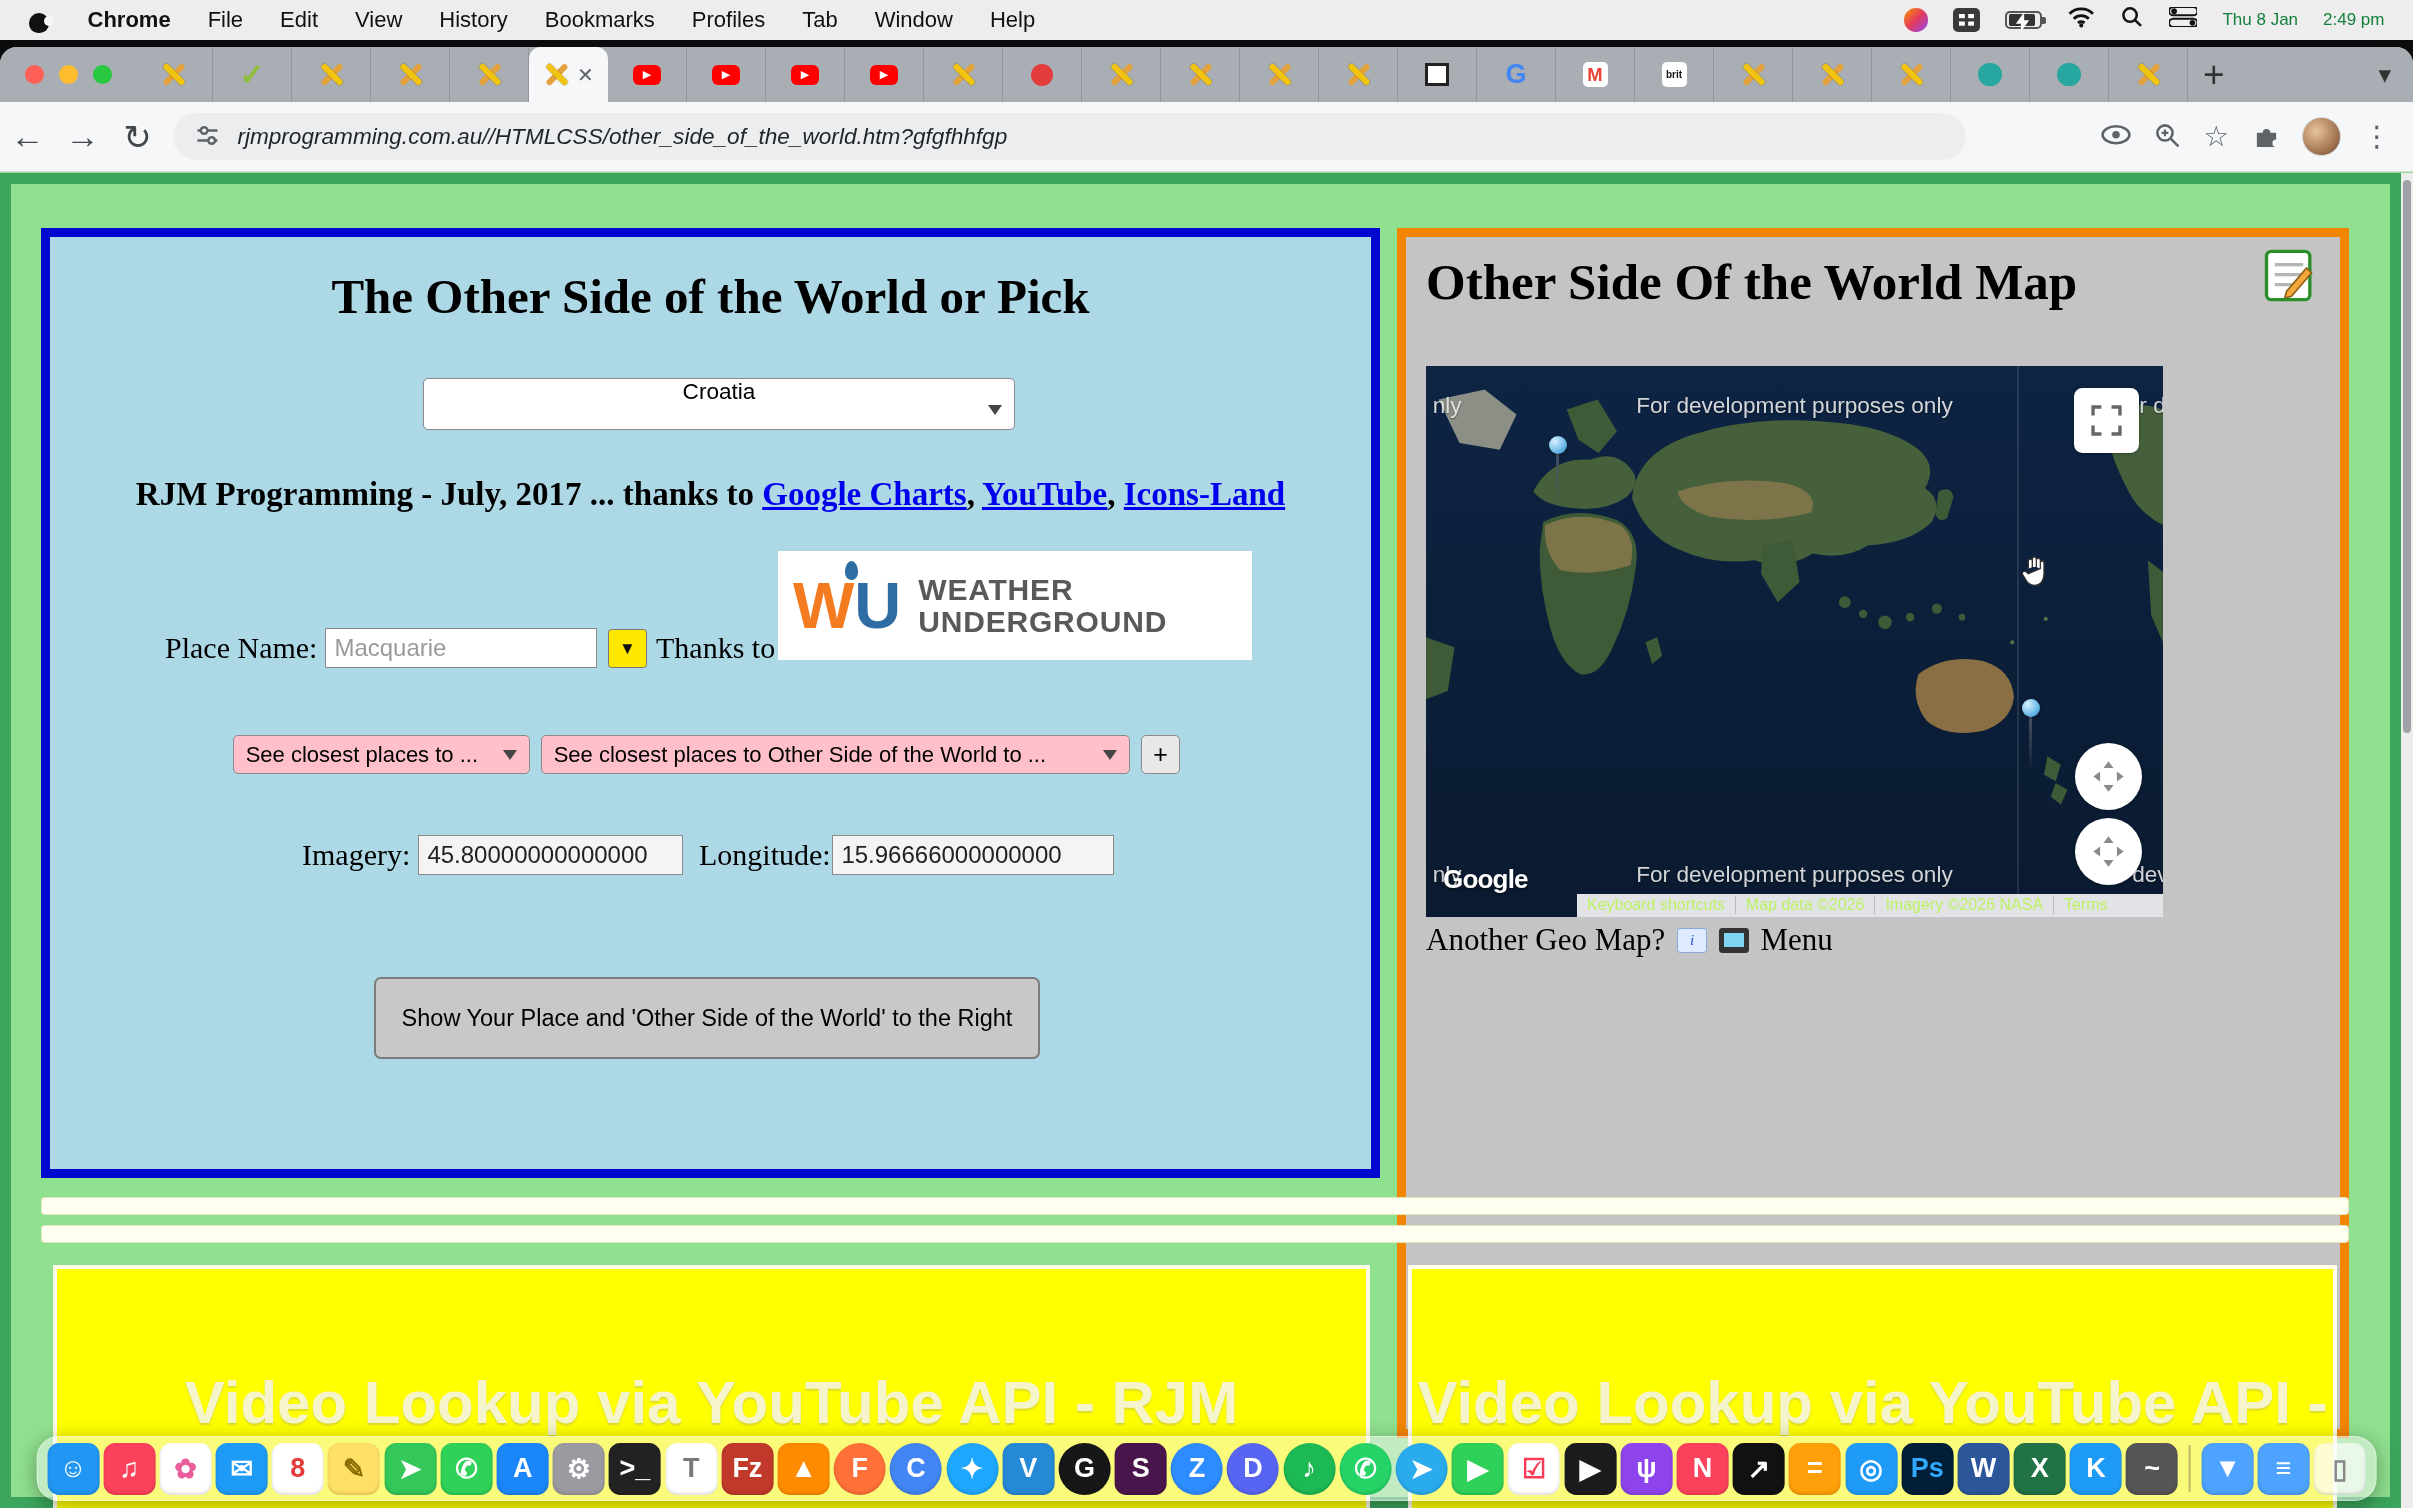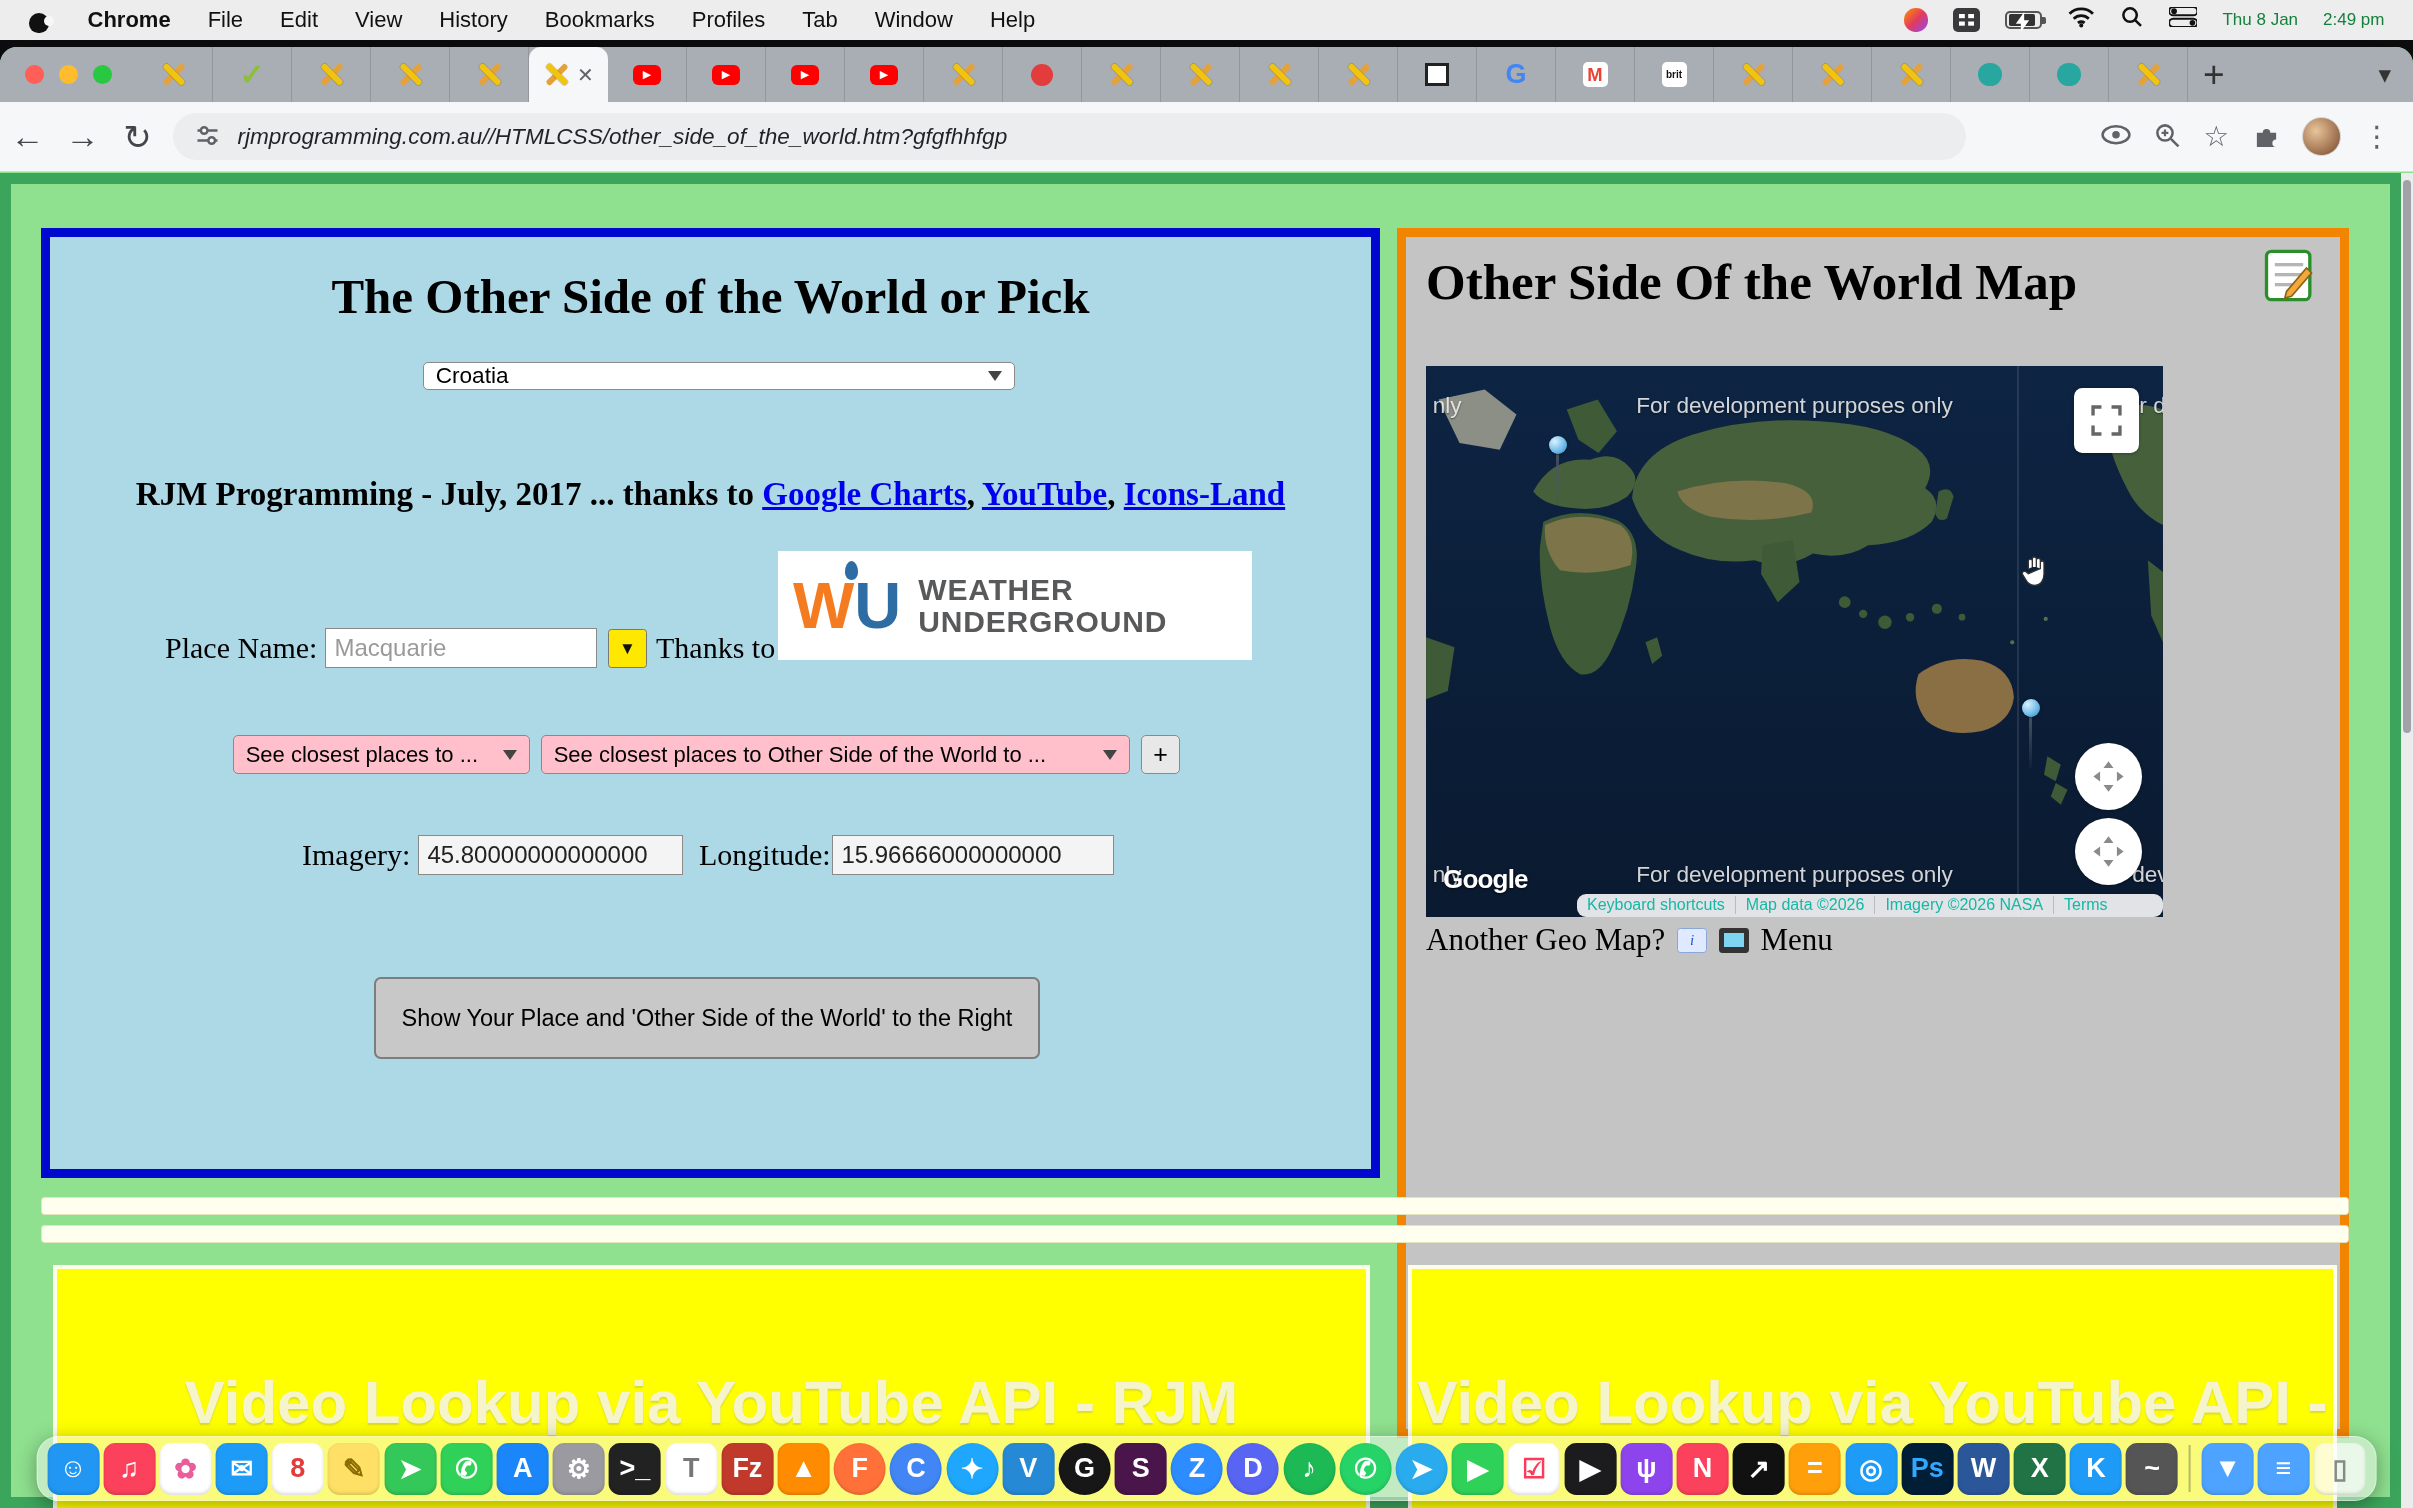--- a/index.html
+++ b/index.html
@@ -69,21 +69,21 @@
   .page { position:absolute; top:126px; left:0; right:11.7px; bottom:0; background:#8fe08f; border:11.7px solid #3ba55c; }
 
   .panel-left { position:absolute; left:30px; top:44px; width:1339px; height:950px; background:#add8e6; border:9.2px solid #0008cf; }
   .panel-right { position:absolute; left:1386px; top:44px; width:952px; height:1210px; background:#c4c4c4; border:9.2px solid #f28500; }
 
   .lp-title { position:absolute; top:31px; left:0; width:100%; text-align:center;
     font-family:"Liberation Serif",serif; font-size:49px; font-weight:bold; color:#000; }
   .sel { position:absolute; background:#fff; border:1.7px solid #8a8a8a; border-radius:5px; display:flex; align-items:center;
     font-size:22.6px; color:#000; padding:0 11.7px; white-space:nowrap; overflow:hidden; }
   .sel .chev { margin-left:auto; width:0; height:0; border-left:7.5px solid transparent; border-right:7.5px solid transparent; border-top:10px solid #444; flex:none; }
-  .sel.country { top:125px; left:373px; width:592px; height:28px; }
+  .sel.country { top:141px; left:373px; width:592px; height:52px;flex-direction:column; }
   .sel.pink { background:#ffc0cb; }
   .sel.s1 { top:498px; left:183px; width:297px; height:39px; font-size:22px; }
   .sel.s2 { top:498px; left:491px; width:589px; height:39px; font-size:22px; }
   .plus { position:absolute; top:498px; left:1091px; width:39px; height:39px; background:#e8e8e8; border:1.7px solid #8a8a8a; border-radius:5px; font-size:25px; }
   .credit { position:absolute; top:239px; left:0; width:100%; text-align:center;
     font-family:"Liberation Serif",serif; font-size:33px; font-weight:bold; color:#000; }
   .credit a { color:#0000ee; text-decoration:underline; }
   .lbl { position:absolute; font-family:"Liberation Serif",serif; font-size:30px; color:#000; line-height:40px; }
   .place-lbl { top:391px; left:115px; }
   .inp { position:absolute; height:40px; border:1.7px solid #8a8a8a; background:#fff; font-size:24px; color:#222; padding:0 8.4px; }
@@ -125,21 +125,21 @@
   .pin2 { left:596px; top:333px; }
   .fsbtn { position:absolute; top:22px; left:648px; width:65px; height:65px; background:#fff; border-radius:8.4px;
     display:flex; align-items:center; justify-content:center; box-shadow:0 0.8px 3.4px rgba(0,0,0,.3); z-index:4; }
   .panbtn { position:absolute; left:649px; width:67px; height:67px; border-radius:50%; background:#fff;
     display:flex; align-items:center; justify-content:center; box-shadow:0 0.8px 3.4px rgba(0,0,0,.3); z-index:4; }
   .p1 { top:377px; }
   .p2 { top:452px; }
   .glogo { position:absolute; left:17px; bottom:22px; color:#fff; font-weight:bold; font-size:26px; letter-spacing:-0.8px;
     text-shadow:0 0.8px 2.5px rgba(0,0,0,.7); z-index:3; }
   .attr { position:absolute; left:151px; right:0; bottom:0; height:23.5px; background:rgba(255,255,255,.88);
-    display:flex; align-items:center; font-size:16px; color:#14b8a6; z-index:3;border-radius:9px; }
+    display:flex; align-items:center; font-size:16px; color:#bef264; z-index:3; }
   .attr span { padding:0 10px; border-right:0.8px solid #bbb; white-space:nowrap; }
   .attr span:last-child { border-right:none; }
   .handcur { position:absolute; left:594px; top:189px; z-index:6; }
   .geo-links { position:absolute; top:685px; left:20px; font-family:"Liberation Serif",serif; font-size:31px; display:flex; align-items:center; gap:11.7px; }
   .geo-links a { color:#000000; }
   .mini { width:30px; height:25px; border-radius:3.4px; display:inline-flex; align-items:center; justify-content:center; font-size:15px; }
   .mini-info { background:#dfe9ff; color:#2255cc; border:1.7px solid #8ba6d8; font-family:"Liberation Serif",serif; font-style:italic; }
   .mini-screen { background:#333; position:relative; }
   .mini-screen i { display:block; width:20px; height:13.4px; background:#7fd4f2; }
 

